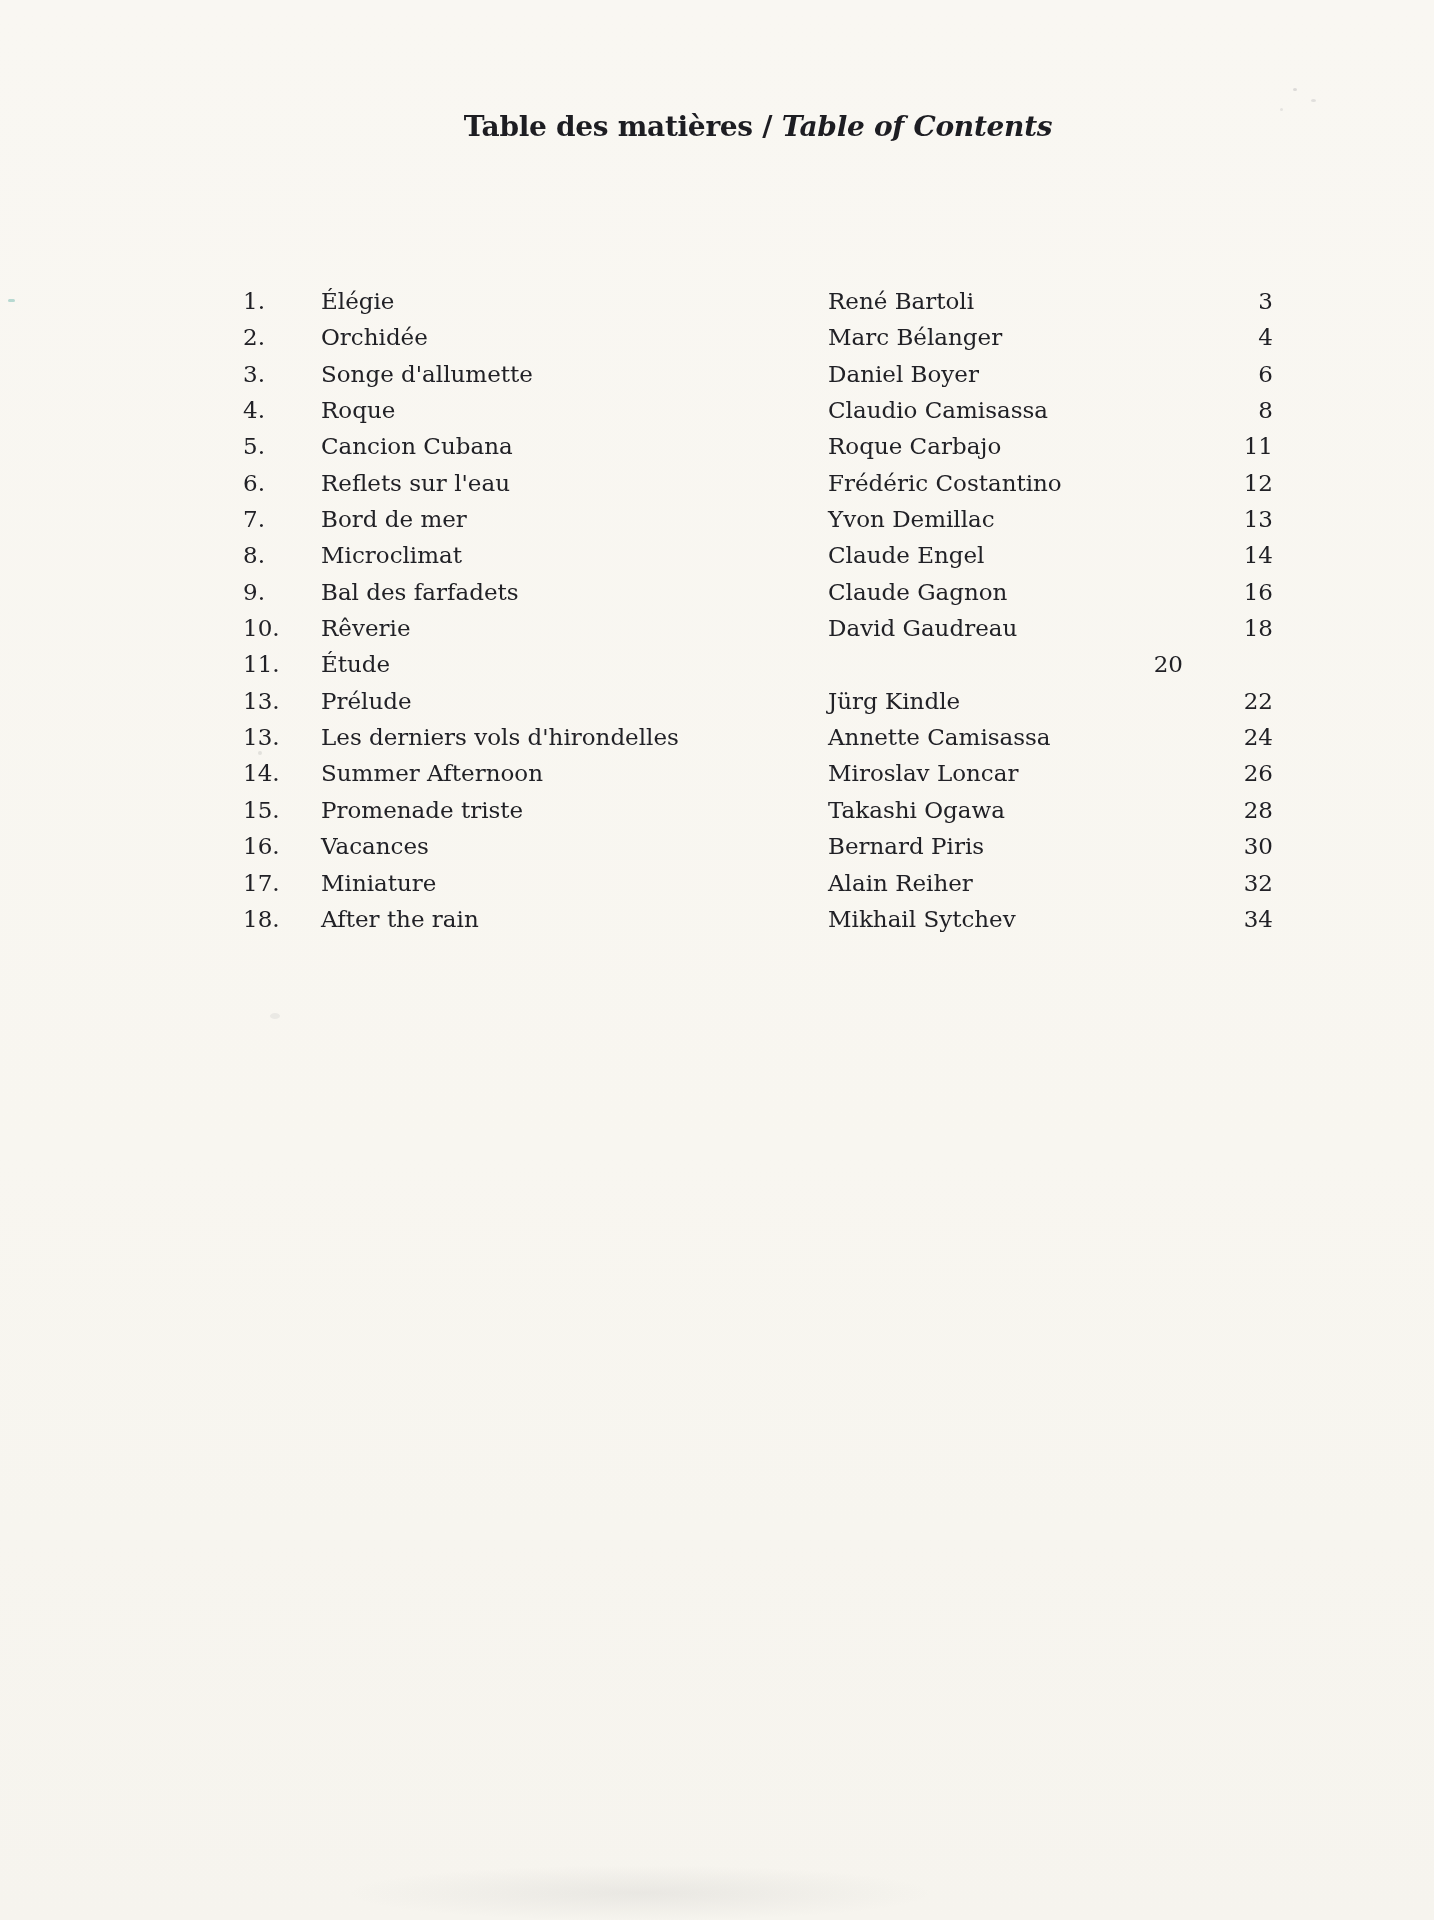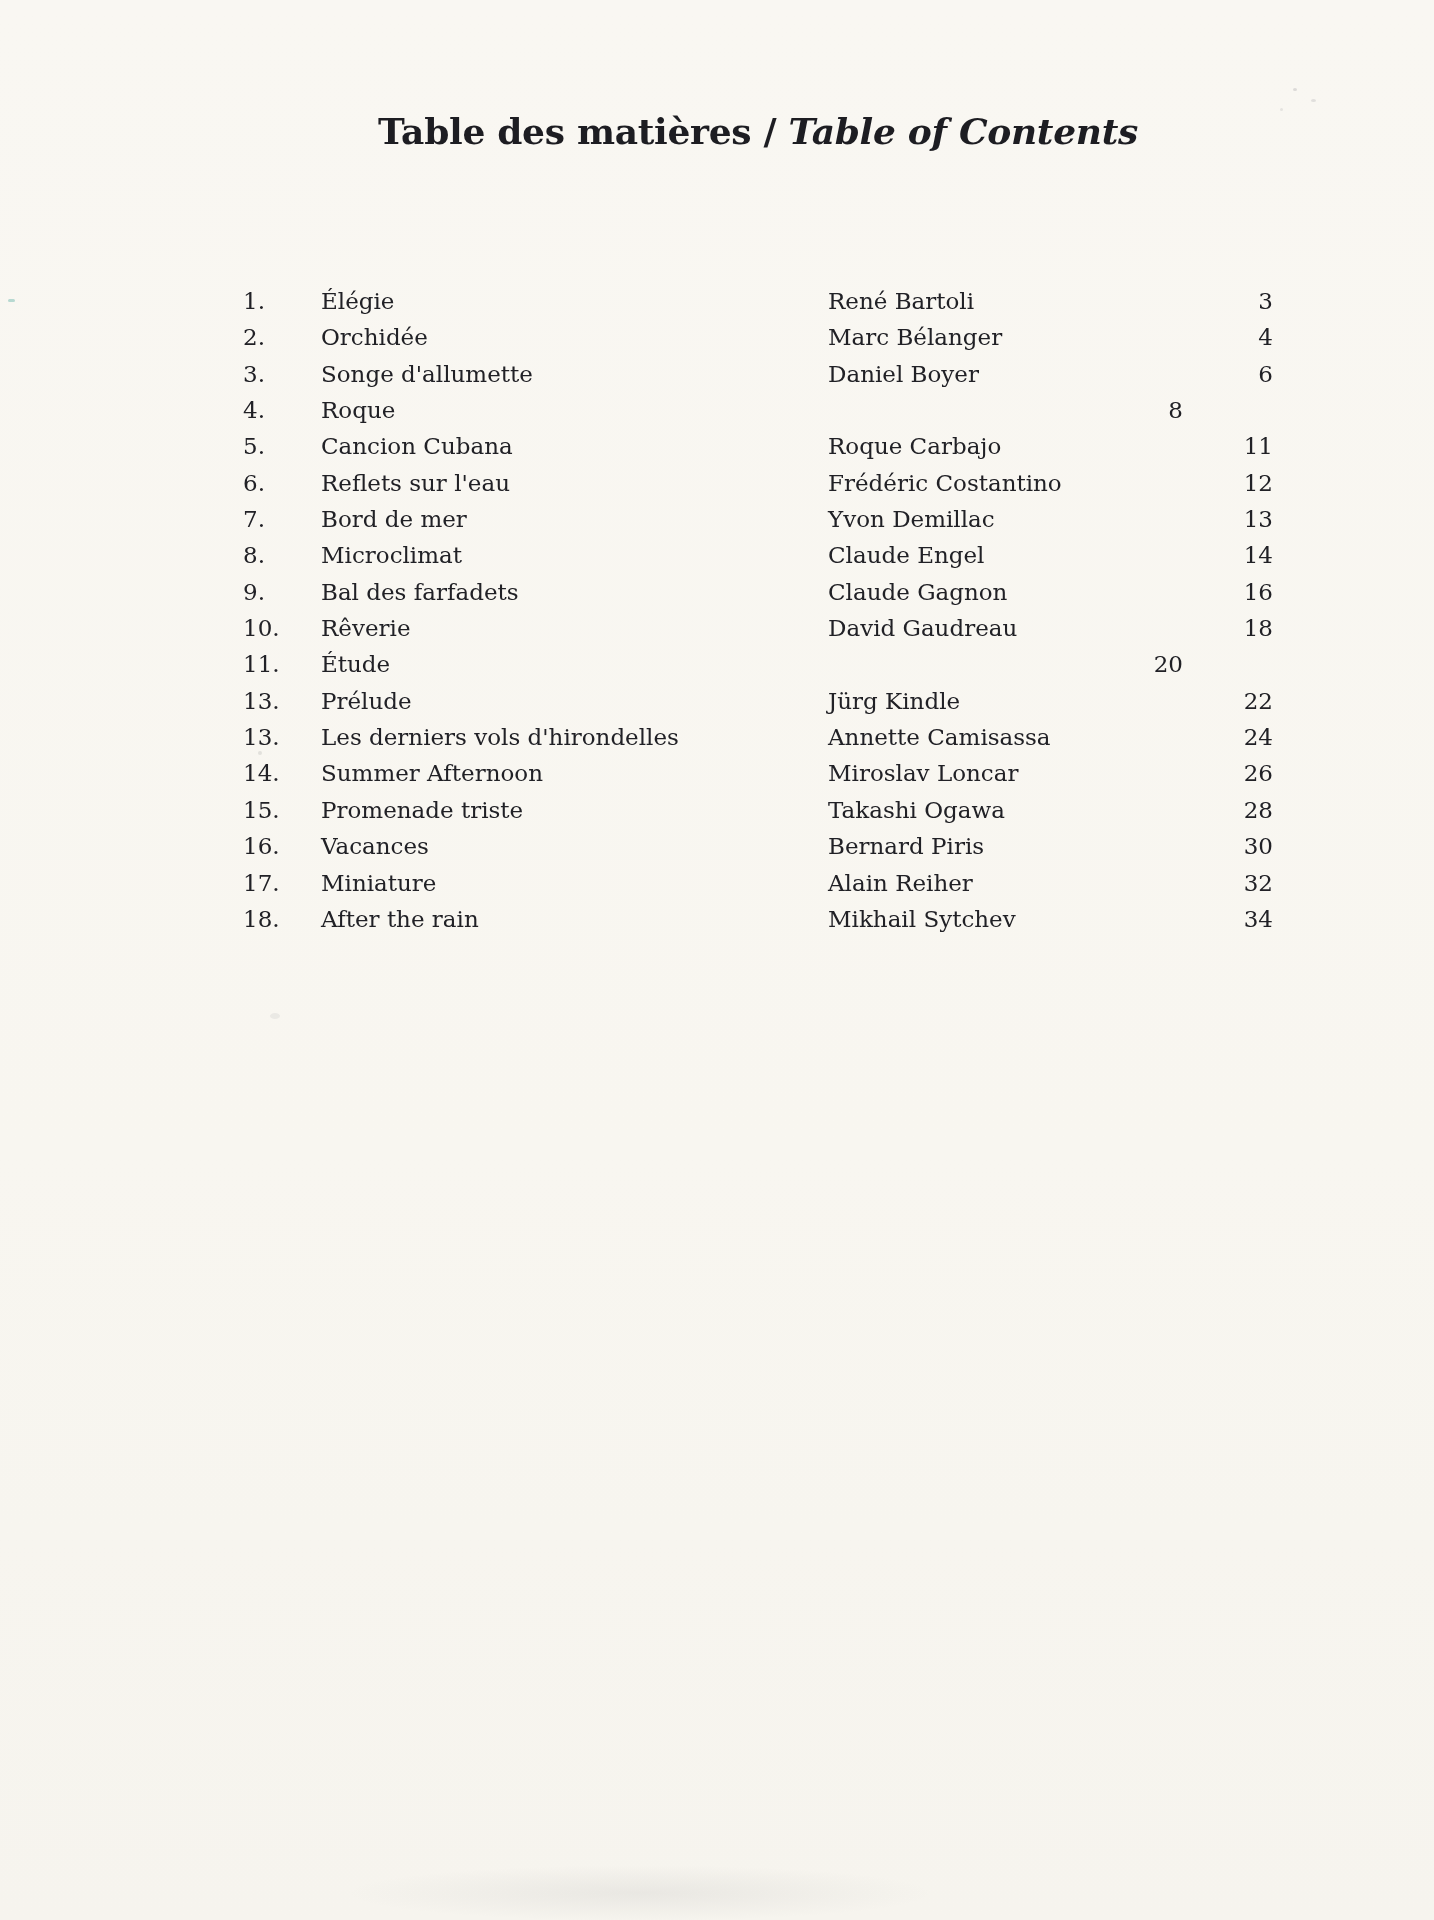--- a/index.html
+++ b/index.html
@@ -21,21 +21,21 @@
     background:
       radial-gradient(ellipse 420px 40px at 640px 1893px, rgba(120,120,125,0.10), rgba(120,120,125,0) 70%),
       linear-gradient(180deg, #f9f7f2 0%, #f8f6f0 60%, #f6f4ee 100%);
   }
   .doc-title {
     position: absolute;
     left: 243px;
     width: 1030px;
     top: 110px;
     text-align: center;
-    font-size: 36px;
+    font-size: 28px;
     font-weight: bold;
     letter-spacing: -0.3px;
     color: #1d1d22;
     white-space: nowrap;
   }
   .doc-title .title-en {
     font-style: italic;
   }
   .toc {
     position: absolute;
@@ -86,20 +86,21 @@
   <div class="toc-row">
     <span class="toc-num">3.</span>
     <span class="toc-title">Songe d'allumette</span>
     <span class="toc-composer">Daniel Boyer</span>
     <span class="toc-page">6</span>
   </div>
 
   <div class="toc-row">
     <span class="toc-num">4.</span>
     <span class="toc-title">Roque</span>
+    <span class="toc-composer">Claudio Camisassa</span>
     <span class="toc-page">8</span>
   </div>
 
   <div class="toc-row">
     <span class="toc-num">5.</span>
     <span class="toc-title">Cancion Cubana</span>
     <span class="toc-composer">Roque Carbajo</span>
     <span class="toc-page">11</span>
   </div>
 

